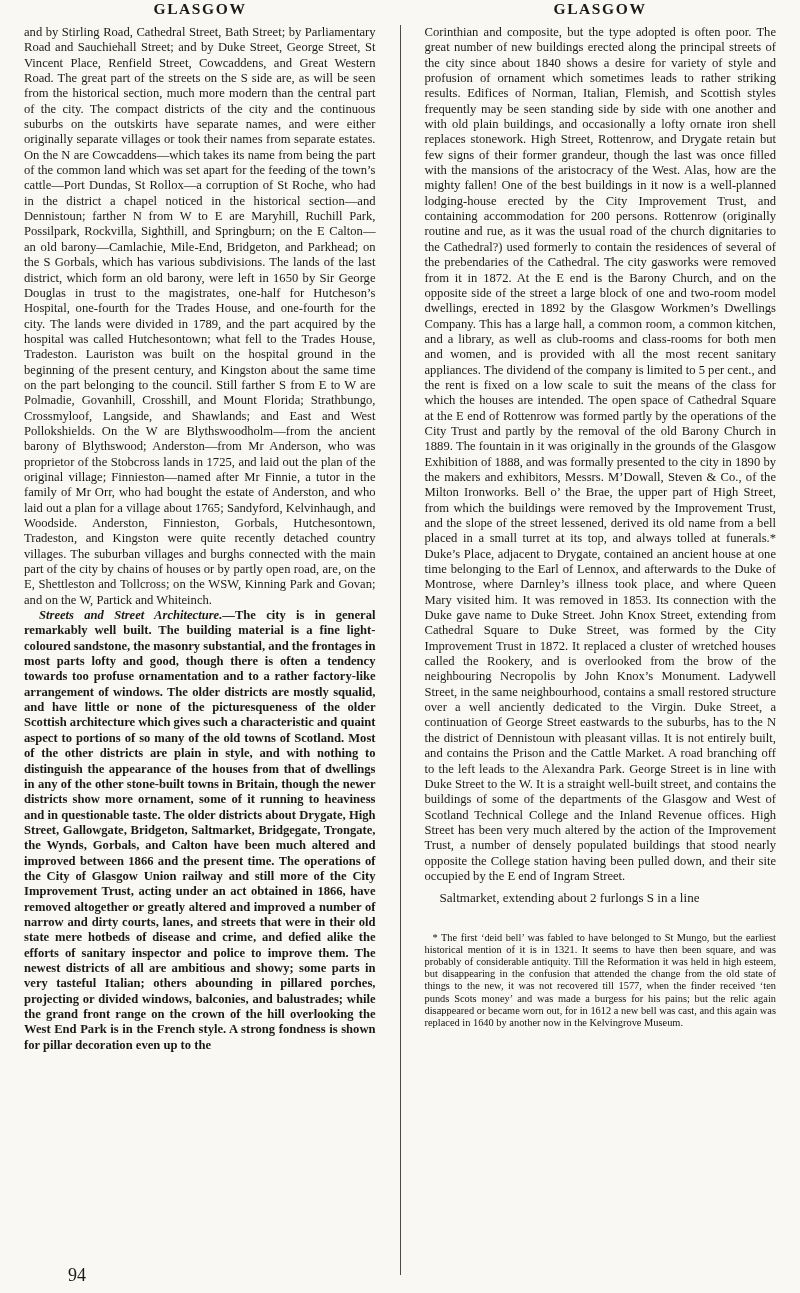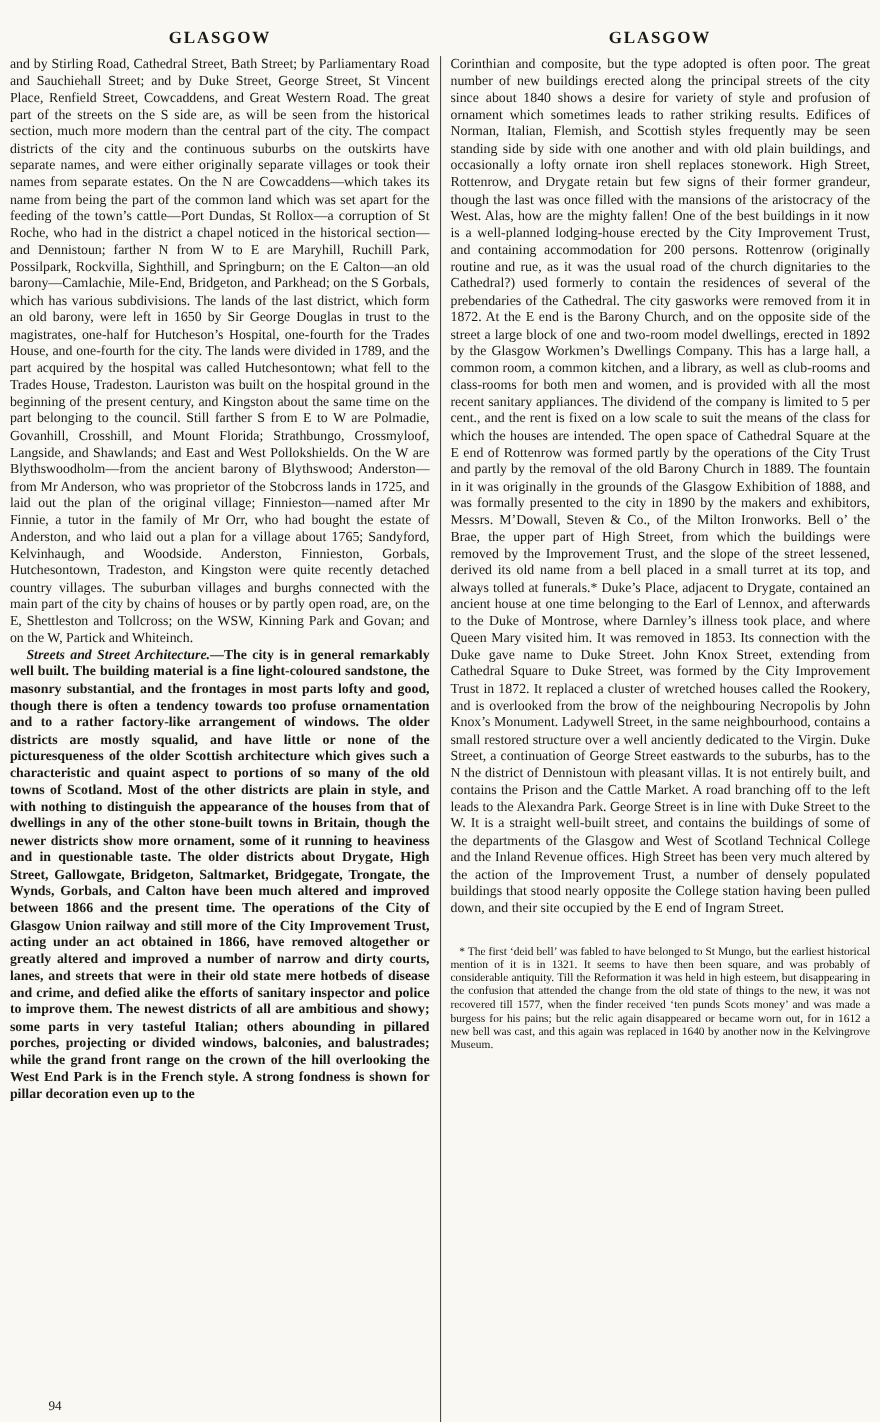--- a/index.html
+++ b/index.html
@@ -9,37 +9,37 @@
     height: 1293px;
     margin: 0 auto;
     background: #f9f8f3;
     color: #1a1a18;
     font-family: "Liberation Serif", "DejaVu Serif", serif;
     position: relative;
     overflow: hidden;
   }
   .headers {
     display: flex;
-    padding-top: 26px;
+    padding-top: 0;
   }
   .head {
     flex: 1;
     text-align: center;
     font-weight: bold;
     font-size: 15.5px;
     letter-spacing: 1.6px;
   }
   .columns {
     display: flex;
     margin-top: 7px;
     height: 1250px;
   }
   .col {
     flex: 1;
-    padding: 0 9px;
+    padding: 0 24px;
     font-size: 12.6px;
     line-height: 15.35px;
     text-align: justify;
   }
   .divider {
     width: 1px;
     background: #4b4b47;
   }
   p { margin: 0; }
   p.indent { text-indent: 15px; font-weight: bold; }
@@ -51,23 +51,23 @@
   }
   .footnote {
     margin-top: 26px;
     font-size: 10.4px;
     line-height: 12.2px;
     text-indent: 8px;
     color: #121210;
   }
   .page-number {
     position: absolute;
-    left: 44px;
+    left: 68px;
     bottom: 7px;
-    font-size: 12px;
+    font-size: 18px;
   }
 </style>
 </head>
 <body>
 
 <div class="page">
 
   <div class="headers">
     <div class="head">GLASGOW</div>
     <div class="head">GLASGOW</div>
@@ -77,20 +77,21 @@
 
     <div class="col">
       <p>and by Stirling Road, Cathedral Street, Bath Street; by Parliamentary Road and Sauchiehall Street; and by Duke Street, George Street, St Vincent Place, Renfield Street, Cowcaddens, and Great Western Road. The great part of the streets on the S side are, as will be seen from the historical section, much more modern than the central part of the city. The compact districts of the city and the continuous suburbs on the outskirts have separate names, and were either originally separate villages or took their names from separate estates. On the N are Cowcaddens—which takes its name from being the part of the common land which was set apart for the feeding of the town’s cattle—Port Dundas, St Rollox—a corruption of St Roche, who had in the district a chapel noticed in the historical section—and Dennistoun; farther N from W to E are Maryhill, Ruchill Park, Possilpark, Rockvilla, Sighthill, and Springburn; on the E Calton—an old barony—Camlachie, Mile-End, Bridgeton, and Parkhead; on the S Gorbals, which has various subdivisions. The lands of the last district, which form an old barony, were left in 1650 by Sir George Douglas in trust to the magistrates, one-half for Hutcheson’s Hospital, one-fourth for the Trades House, and one-fourth for the city. The lands were divided in 1789, and the part acquired by the hospital was called Hutchesontown; what fell to the Trades House, Tradeston. Lauriston was built on the hospital ground in the beginning of the present century, and Kingston about the same time on the part belonging to the council. Still farther S from E to W are Polmadie, Govanhill, Crosshill, and Mount Florida; Strathbungo, Crossmyloof, Langside, and Shawlands; and East and West Pollokshields. On the W are Blythswoodholm—from the ancient barony of Blythswood; Anderston—from Mr Anderson, who was proprietor of the Stobcross lands in 1725, and laid out the plan of the original village; Finnieston—named after Mr Finnie, a tutor in the family of Mr Orr, who had bought the estate of Anderston, and who laid out a plan for a village about 1765; Sandyford, Kelvinhaugh, and Woodside. Anderston, Finnieston, Gorbals, Hutchesontown, Tradeston, and Kingston were quite recently detached country villages. The suburban villages and burghs connected with the main part of the city by chains of houses or by partly open road, are, on the E, Shettleston and Tollcross; on the WSW, Kinning Park and Govan; and on the W, Partick and Whiteinch.</p>
       <p class="indent"><span class="section-lead">Streets and Street Architecture.</span><span>—The city is in general remarkably well built. The building material is a fine light-coloured sandstone, the masonry substantial, and the frontages in most parts lofty and good, though there is often a tendency towards too profuse ornamentation and to a rather factory-like arrangement of windows. The older districts are mostly squalid, and have little or none of the picturesqueness of the older Scottish architecture which gives such a characteristic and quaint aspect to portions of so many of the old towns of Scotland. Most of the other districts are plain in style, and with nothing to distinguish the appearance of the houses from that of dwellings in any of the other stone-built towns in Britain, though the newer districts show more ornament, some of it running to heaviness and in questionable taste. The older districts about Drygate, High Street, Gallowgate, Bridgeton, Saltmarket, Bridgegate, Trongate, the Wynds, Gorbals, and Calton have been much altered and improved between 1866 and the present time. The operations of the City of Glasgow Union railway and still more of the City Improvement Trust, acting under an act obtained in 1866, have removed altogether or greatly altered and improved a number of narrow and dirty courts, lanes, and streets that were in their old state mere hotbeds of disease and crime, and defied alike the efforts of sanitary inspector and police to improve them. The newest districts of all are ambitious and showy; some parts in very tasteful Italian; others abounding in pillared porches, projecting or divided windows, balconies, and balustrades; while the grand front range on the crown of the hill overlooking the West End Park is in the French style. A strong fondness is shown for pillar decoration even up to the</span></p>
     </div>
 
     <div class="divider"></div>
 
     <div class="col">
       <p>Corinthian and composite, but the type adopted is often poor. The great number of new buildings erected along the principal streets of the city since about 1840 shows a desire for variety of style and profusion of ornament which sometimes leads to rather striking results. Edifices of Norman, Italian, Flemish, and Scottish styles frequently may be seen standing side by side with one another and with old plain buildings, and occasionally a lofty ornate iron shell replaces stonework. High Street, Rottenrow, and Drygate retain but few signs of their former grandeur, though the last was once filled with the mansions of the aristocracy of the West. Alas, how are the mighty fallen! One of the best buildings in it now is a well-planned lodging-house erected by the City Improvement Trust, and containing accommodation for 200 persons. Rottenrow (originally routine and rue, as it was the usual road of the church dignitaries to the Cathedral?) used formerly to contain the residences of several of the prebendaries of the Cathedral. The city gasworks were removed from it in 1872. At the E end is the Barony Church, and on the opposite side of the street a large block of one and two-room model dwellings, erected in 1892 by the Glasgow Workmen’s Dwellings Company. This has a large hall, a common room, a common kitchen, and a library, as well as club-rooms and class-rooms for both men and women, and is provided with all the most recent sanitary appliances. The dividend of the company is limited to 5 per cent., and the rent is fixed on a low scale to suit the means of the class for which the houses are intended. The open space of Cathedral Square at the E end of Rottenrow was formed partly by the operations of the City Trust and partly by the removal of the old Barony Church in 1889. The fountain in it was originally in the grounds of the Glasgow Exhibition of 1888, and was formally presented to the city in 1890 by the makers and exhibitors, Messrs. M’Dowall, Steven &amp; Co., of the Milton Ironworks. Bell o’ the Brae, the upper part of High Street, from which the buildings were removed by the Improvement Trust, and the slope of the street lessened, derived its old name from a bell placed in a small turret at its top, and always tolled at funerals.* Duke’s Place, adjacent to Drygate, contained an ancient house at one time belonging to the Earl of Lennox, and afterwards to the Duke of Montrose, where Darnley’s illness took place, and where Queen Mary visited him. It was removed in 1853. Its connection with the Duke gave name to Duke Street. John Knox Street, extending from Cathedral Square to Duke Street, was formed by the City Improvement Trust in 1872. It replaced a cluster of wretched houses called the Rookery, and is overlooked from the brow of the neighbouring Necropolis by John Knox’s Monument. Ladywell Street, in the same neighbourhood, contains a small restored structure over a well anciently dedicated to the Virgin. Duke Street, a continuation of George Street eastwards to the suburbs, has to the N the district of Dennistoun with pleasant villas. It is not entirely built, and contains the Prison and the Cattle Market. A road branching off to the left leads to the Alexandra Park. George Street is in line with Duke Street to the W. It is a straight well-built street, and contains the buildings of some of the departments of the Glasgow and West of Scotland Technical College and the Inland Revenue offices. High Street has been very much altered by the action of the Improvement Trust, a number of densely populated buildings that stood nearly opposite the College station having been pulled down, and their site occupied by the E end of Ingram Street.</p>
+      <p class="saltmarket-para">Saltmarket, extending about 2 furlongs S in a line</p>
       <p class="footnote">* The first ‘deid bell’ was fabled to have belonged to St Mungo, but the earliest historical mention of it is in 1321. It seems to have then been square, and was probably of considerable antiquity. Till the Reformation it was held in high esteem, but disappearing in the confusion that attended the change from the old state of things to the new, it was not recovered till 1577, when the finder received ‘ten punds Scots money’ and was made a burgess for his pains; but the relic again disappeared or became worn out, for in 1612 a new bell was cast, and this again was replaced in 1640 by another now in the Kelvingrove Museum.</p>
     </div>
 
   </div>
 
   <div class="page-number">94</div>
 
 </div>
 
 </body></html>

